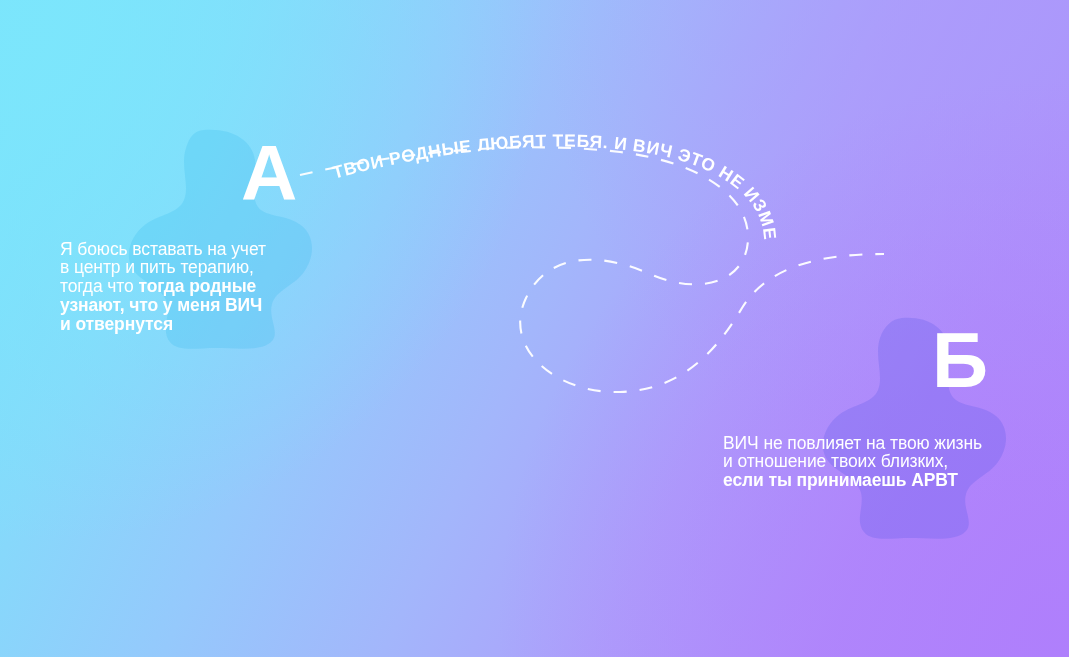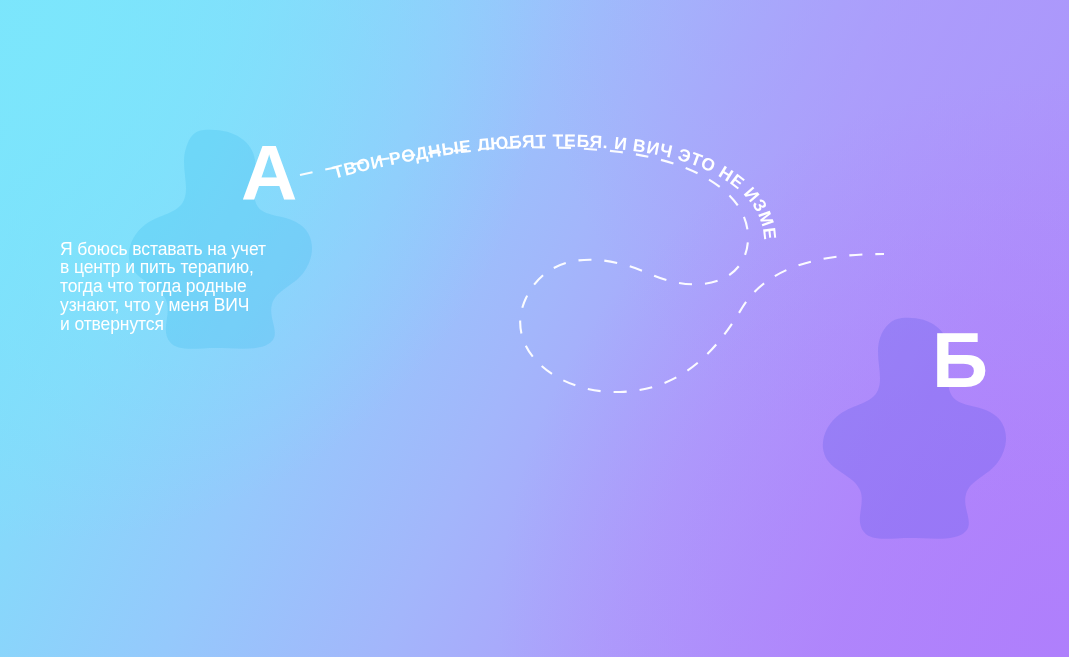--- a/index.html
+++ b/index.html
@@ -44,21 +44,21 @@
 
   .msg {
     position: absolute;
     color: #ffffff;
     font-size: 17.5px;
     line-height: 1.07;
     letter-spacing: -0.1px;
     font-weight: 400;
     white-space: pre-line;
   }
-  .msg b { font-weight: 400; }
+  .msg b { font-weight: 700; }
 
   #msg-a {
     left: 60px;
     top: 221px;
     width: 260px;
   }
   #msg-b {
     left: 723px;
     top: 415px;
     width: 275px;
@@ -145,14 +145,19 @@
   <div class="marker" id="marker-b">Б</div>
 
   <div class="msg" id="msg-a">
     <span>Я боюсь вставать на учет
 в центр и пить терапию,
 тогда что </span><b>тогда родные
 узнают, что у меня ВИЧ
 и отвернутся</b>
   </div>
 
+  <div class="msg" id="msg-b">
+    <span>ВИЧ не повлияет на твою жизнь
+и отношение твоих близких,
+</span><b>если ты принимаешь АРВТ</b>
+  </div>
 
 </div>
 
 </body></html>

